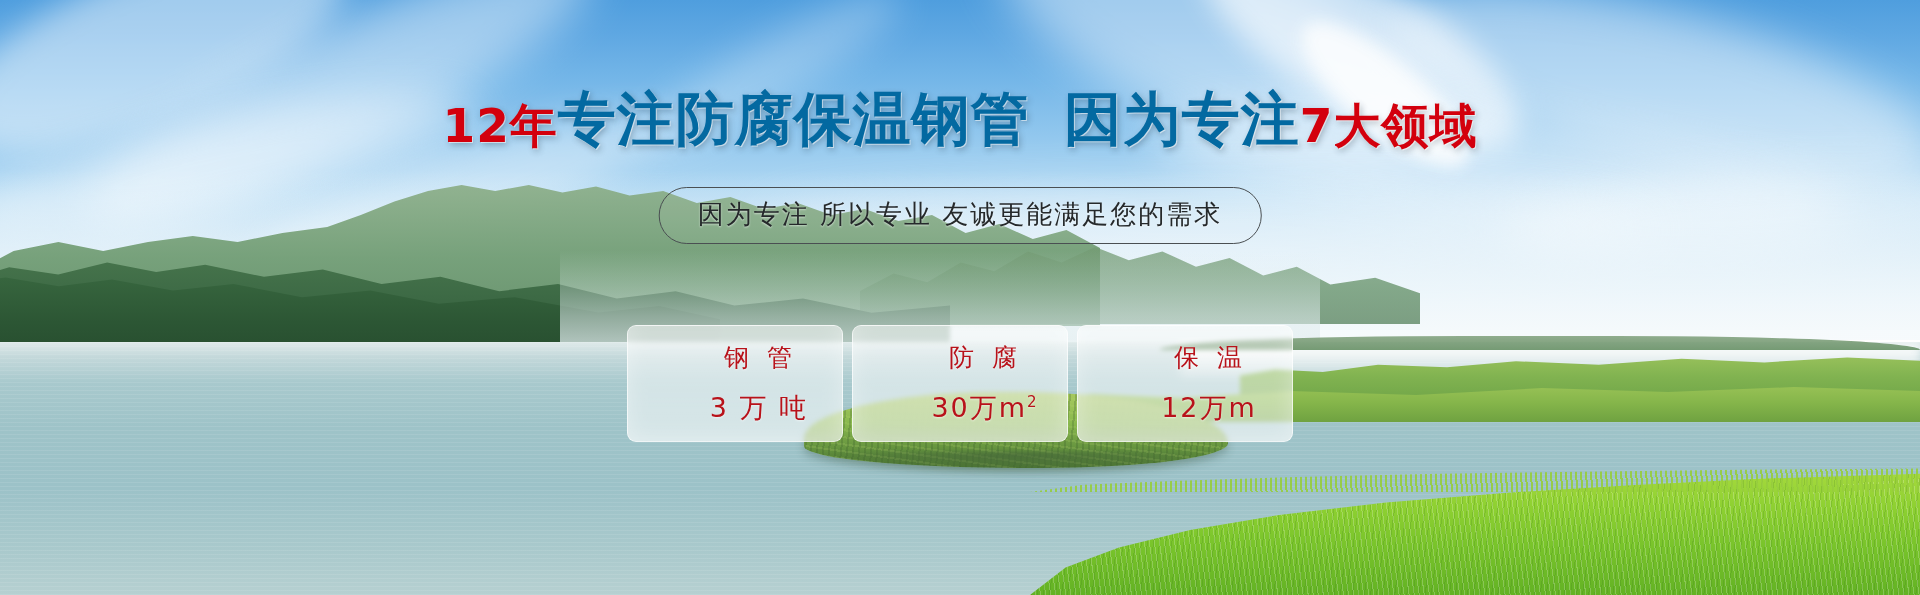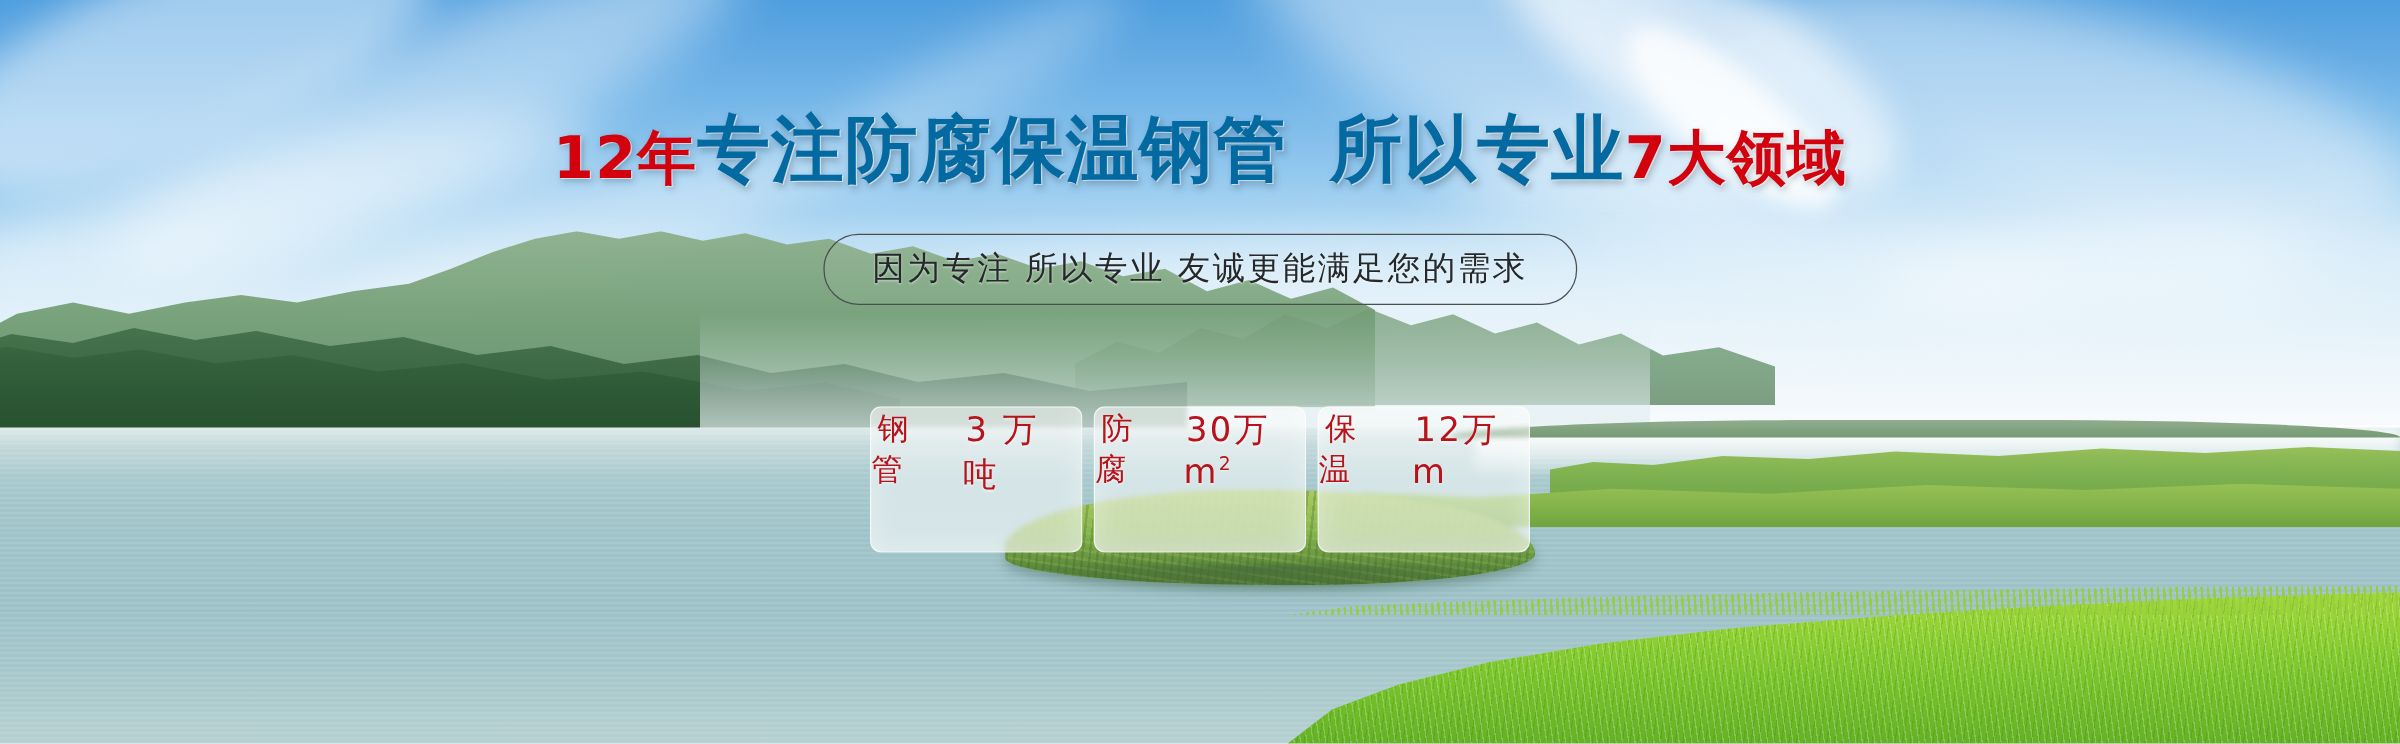--- a/index.html
+++ b/index.html
@@ -213,23 +213,24 @@
   .cards{
     position:absolute;left:50%;top:325px;transform:translateX(-50%);
     display:flex;gap:9px;
   }
   .card{
     width:168px;height:115px;
     border-radius:9px;
     border:1px solid rgba(255,255,255,.72);
     background:linear-gradient(180deg,rgba(255,255,255,.42),rgba(255,255,255,.58));
     backdrop-filter:blur(2px);
-    display:flex;flex-direction:row;
-    justify-content:center;
+    display:flex;flex-direction:column;
+    align-items:center;justify-content:center;
     box-shadow:inset 0 0 22px rgba(255,255,255,.35);
+    padding-left:46px;
   }
   .card-title{
     color:#b8121a;
     font-family:"DejaVu Sans","Liberation Sans",sans-serif;
     font-size:25px;font-weight:500;letter-spacing:5px;
     text-indent:5px;
     margin-bottom:16px;
     text-shadow:0 1px 2px rgba(255,255,255,.55);
   }
   .card-value{
@@ -280,21 +281,21 @@
   <div class="island-tex"></div>
   <div class="island-fringe"></div>
 
   <div class="grass"></div>
   <div class="grass-tex"></div>
   <div class="grass-edge"></div>
 
   <div class="content">
 
     <div class="headline">
-      <span class="hl-red">12</span><span class="hl-red">年</span><span class="hl-dark">专注防腐保温钢管</span><span class="hl-gap"></span><span class="hl-dark">所以专业</span><span class="hl-red">7</span><span class="hl-red">大领域</span>
+      <span class="hl-red">12</span><span class="hl-red">年</span><span class="hl-dark">专注防腐保温钢管</span><span class="hl-gap"></span><span class="hl-dark">因为专注</span><span class="hl-red">7</span><span class="hl-red">大领域</span>
     </div>
 
     <div class="pill">因为专注  所以专业  友诚更能满足您的需求</div>
 
     <div class="cards">
 
       <div class="card">
         <div class="card-title">钢 管</div>
         <div class="card-value"><span>3 万 吨</span></div>
       </div>

